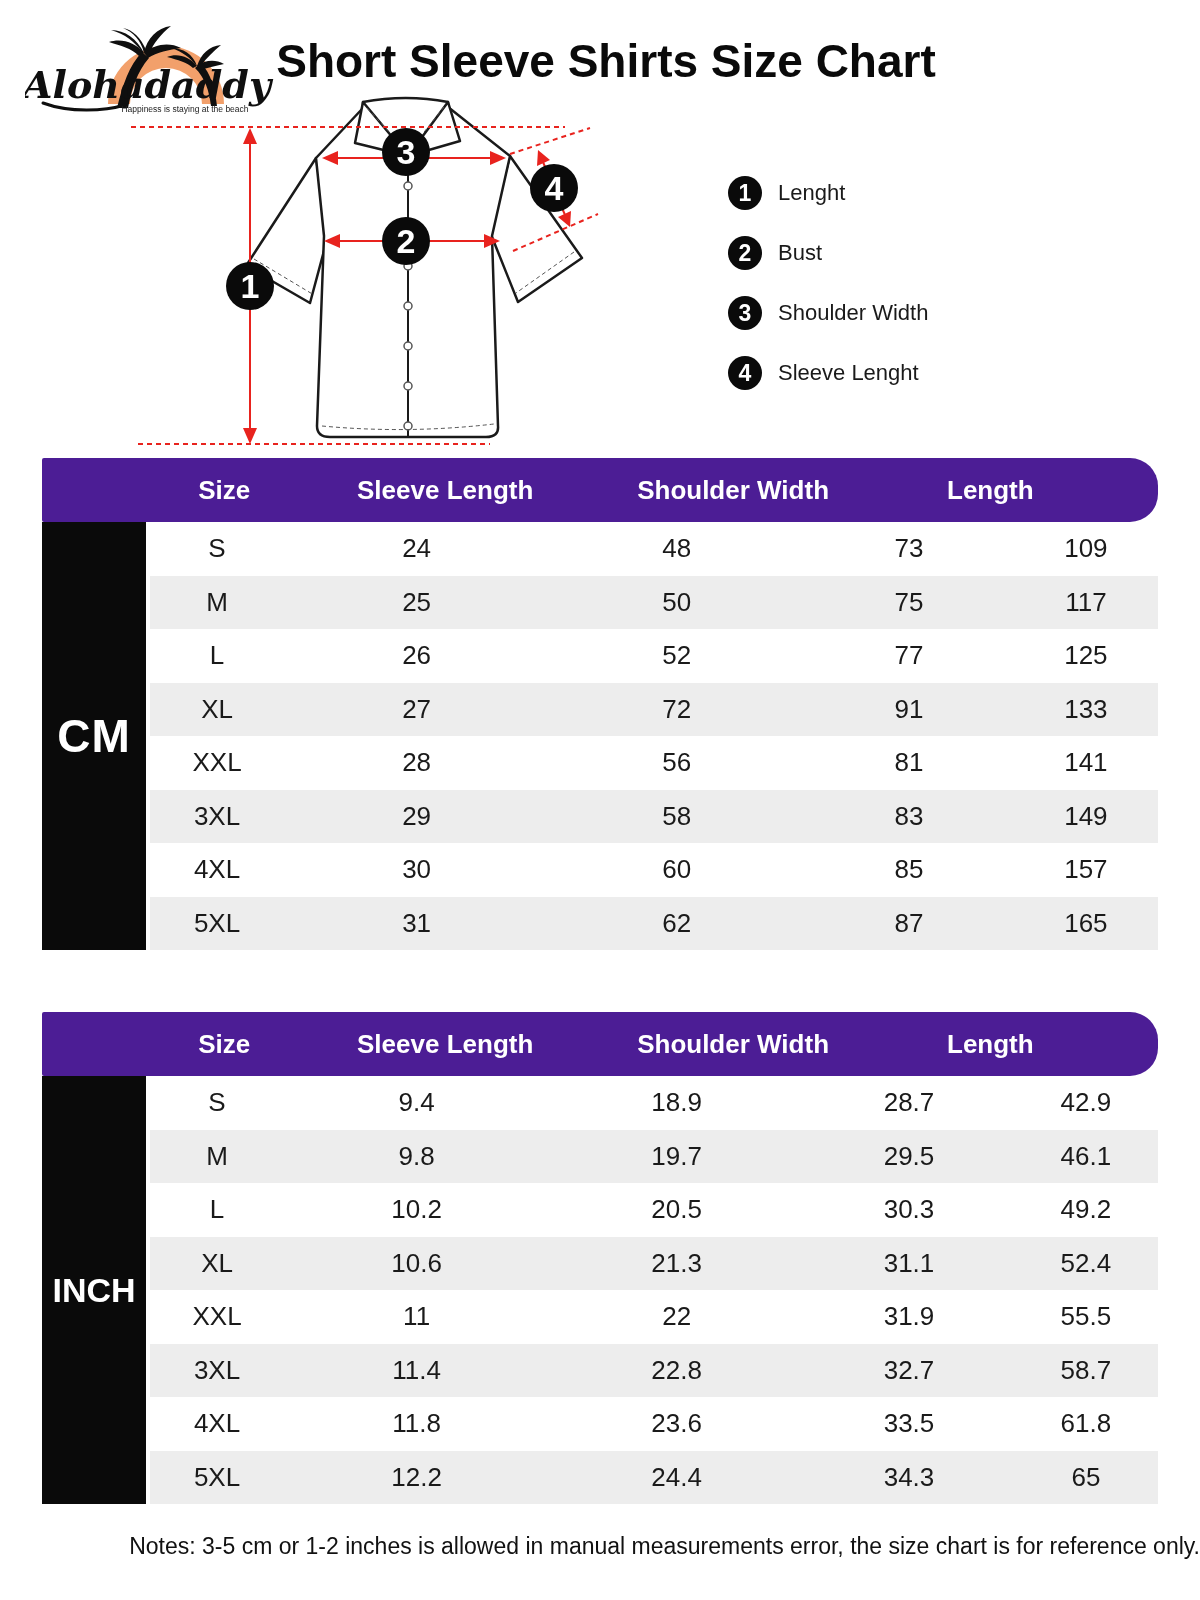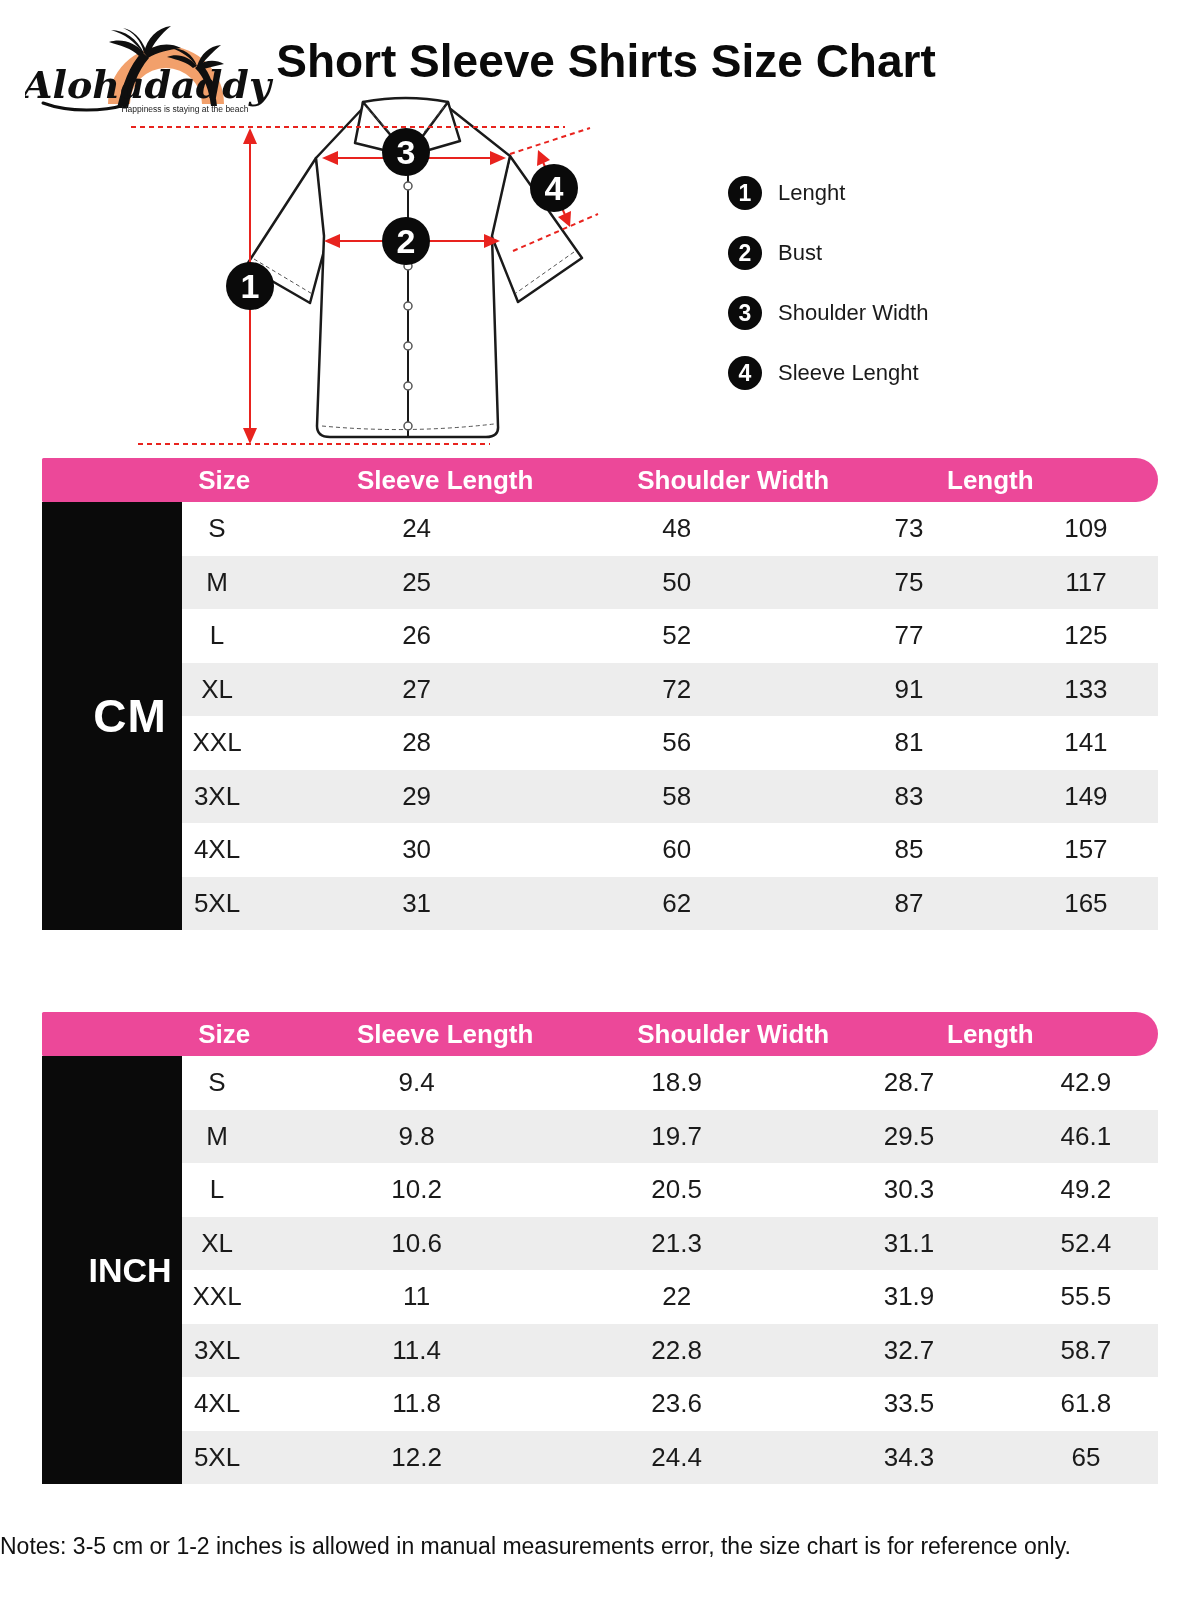--- a/index.html
+++ b/index.html
@@ -13,39 +13,39 @@
   .diagram-svg{position:absolute;left:118px;top:96px;}
   .legend{position:absolute;left:728px;top:176px;list-style:none;margin:0;padding:0;}
   .legend li{display:flex;align-items:center;gap:16px;height:34px;margin-bottom:26px;}
   .legend-badge{flex:0 0 34px;width:34px;height:34px;border-radius:50%;background:#0a0a0a;color:#fff;
         font-weight:bold;font-size:23px;display:flex;align-items:center;justify-content:center;}
   .legend-label{font-size:22px;color:#1a1a1a;}
   
   .size-table{position:absolute;left:42px;width:1116px;}
   .size-table.t0{top:458px;}
   .size-table.t1{top:1012px;}
-  .thead{display:flex;height:44px;background:#ec4899;border-radius:2px 28px 28px 2px;
+  .thead{display:flex;height:64px;background:#4c1d95;border-radius:2px 28px 28px 2px;
          align-items:center;justify-content:space-between;}
   .th{color:#fff;font-weight:bold;font-size:26px;text-align:center;}
   .th.spacer{flex:0 0 108px;}
   .c0{flex:0 0 13.3%;}
   .c1{flex:0 0 26.3%;}
   .c2{flex:0 0 25.3%;}
   .c3{flex:0 0 20.8%;}
   .c4{flex:0 0 14.3%;}
   .tbody-wrap{position:relative;margin-left:108px;}
   .unit-col{position:absolute;left:-108px;top:0;bottom:0;width:104px;background:#0a0a0a;
-        display:flex;align-items:center;justify-content:center;color:#fff;font-weight:bold;padding-left:36px;}
+        display:flex;align-items:center;justify-content:center;color:#fff;font-weight:bold;}
   .t0 .unit-col{font-size:46px;letter-spacing:1px;}
   .t1 .unit-col{font-size:34px;}
   .trow{display:flex;height:53.5px;align-items:center;background:#fff;}
   .trow.alt{background:#ededed;}
   .td{font-size:26px;color:#1a1a1a;text-align:center;}
   
-  .notes{position:absolute;left:0;right:0;top:1533px;text-align:left;font-size:23px;color:#111;}
+  .notes{position:absolute;left:0;right:0;top:1533px;text-align:right;font-size:23px;color:#111;}
 </style>
 </head>
 <body>
 
 <div class="page">
 
   <svg class="logo" viewBox="0 0 250 115">
     <path d="M83,98 A58,58 0 0 1 199,98 L177,98 A36,36 0 0 0 105,98 Z" fill="#F2A06B"></path>
     <g fill="#0f0f0f">
       <path d="M92,102 C98,78 104,60 117,46 L124,52 C112,66 107,82 103,102 Z"></path>

